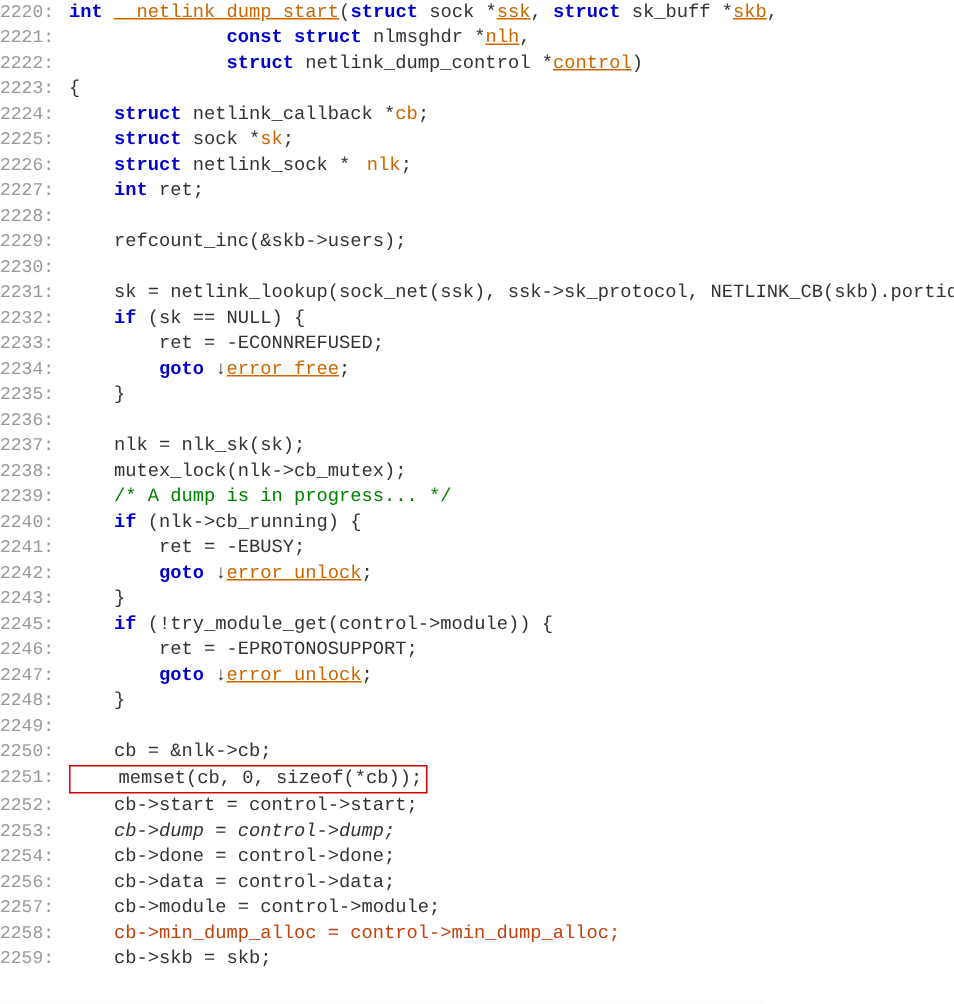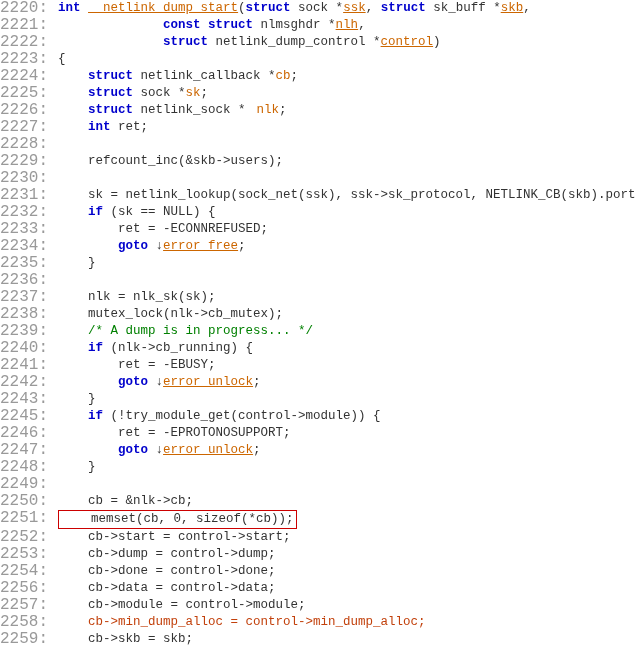--- a/index.html
+++ b/index.html
@@ -26,21 +26,21 @@
       line-height: 17px;
       white-space: pre;
     }
     .line-num {
       color: #999;
       min-width: 38px;
       padding-right: 6px;
       text-align: right;
       user-select: none;
       flex-shrink: 0;
-      font-size: 16px;
+      font-size: 12px;
     }
     .line-content {
       flex: 1;
       padding-left: 4px;
       position: relative;
     }
   </style>
 </head>
 <body>
 
@@ -71,21 +71,21 @@
       <div class="code-line"><span class="line-num">2242:</span><span class="line-content"><span style="color: rgb(51, 51, 51);">        </span><span style="color: rgb(0, 0, 204); font-weight: bold;">goto</span><span style="color: rgb(51, 51, 51);"> ↓</span><span style="color: rgb(204, 102, 0); text-decoration: underline;">error_unlock</span><span style="color: rgb(51, 51, 51);">;</span></span></div>
       <div class="code-line"><span class="line-num">2243:</span><span class="line-content"><span style="color: rgb(51, 51, 51);">    }</span></span></div>
       <div class="code-line"><span class="line-num">2245:</span><span class="line-content"><span style="color: rgb(51, 51, 51);">    </span><span style="color: rgb(0, 0, 204); font-weight: bold;">if</span><span style="color: rgb(51, 51, 51);"> (!try_module_get(control-&gt;module)) {</span></span></div>
       <div class="code-line"><span class="line-num">2246:</span><span class="line-content"><span style="color: rgb(51, 51, 51);">        ret = -EPROTONOSUPPORT;</span></span></div>
       <div class="code-line"><span class="line-num">2247:</span><span class="line-content"><span style="color: rgb(51, 51, 51);">        </span><span style="color: rgb(0, 0, 204); font-weight: bold;">goto</span><span style="color: rgb(51, 51, 51);"> ↓</span><span style="color: rgb(204, 102, 0); text-decoration: underline;">error_unlock</span><span style="color: rgb(51, 51, 51);">;</span></span></div>
       <div class="code-line"><span class="line-num">2248:</span><span class="line-content"><span style="color: rgb(51, 51, 51);">    }</span></span></div>
       <div class="code-line"><span class="line-num">2249:</span><span class="line-content">&nbsp;</span></div>
       <div class="code-line"><span class="line-num">2250:</span><span class="line-content"><span style="color: rgb(51, 51, 51);">    cb = &amp;nlk-&gt;cb;</span></span></div>
       <div class="code-line"><span class="line-num">2251:</span><span class="line-content"><span style="display: inline-block; border: 1.5px solid rgb(204, 0, 0); padding: 0px 2px; color: rgb(51, 51, 51);">    memset(cb, 0, sizeof(*cb));</span></span></div>
       <div class="code-line"><span class="line-num">2252:</span><span class="line-content"><span style="color: rgb(51, 51, 51);">    cb-&gt;start = control-&gt;start;</span></span></div>
-      <div class="code-line"><span class="line-num">2253:</span><span class="line-content"><span style="color: rgb(51, 51, 51);">    cb-&gt;dump = control-&gt;dump;</span></span></div>
+      <div class="code-line"><span class="line-num">2253:</span><span class="line-content"><span style="color: rgb(51, 51, 51); font-style: italic;">    cb-&gt;dump = control-&gt;dump;</span></span></div>
       <div class="code-line"><span class="line-num">2254:</span><span class="line-content"><span style="color: rgb(51, 51, 51);">    cb-&gt;done = control-&gt;done;</span></span></div>
       <div class="code-line"><span class="line-num">2256:</span><span class="line-content"><span style="color: rgb(51, 51, 51);">    cb-&gt;data = control-&gt;data;</span></span></div>
       <div class="code-line"><span class="line-num">2257:</span><span class="line-content"><span style="color: rgb(51, 51, 51);">    cb-&gt;module = control-&gt;module;</span></span></div>
       <div class="code-line"><span class="line-num">2258:</span><span class="line-content"><span style="color: #c2410c; margin-top: 16px;">    cb-&gt;min_dump_alloc = control-&gt;min_dump_alloc;</span></span></div>
       <div class="code-line"><span class="line-num">2259:</span><span class="line-content"><span style="color: rgb(51, 51, 51);">    cb-&gt;skb = skb;</span></span></div>
     </div>
 
 </div>
 
 </body></html>

